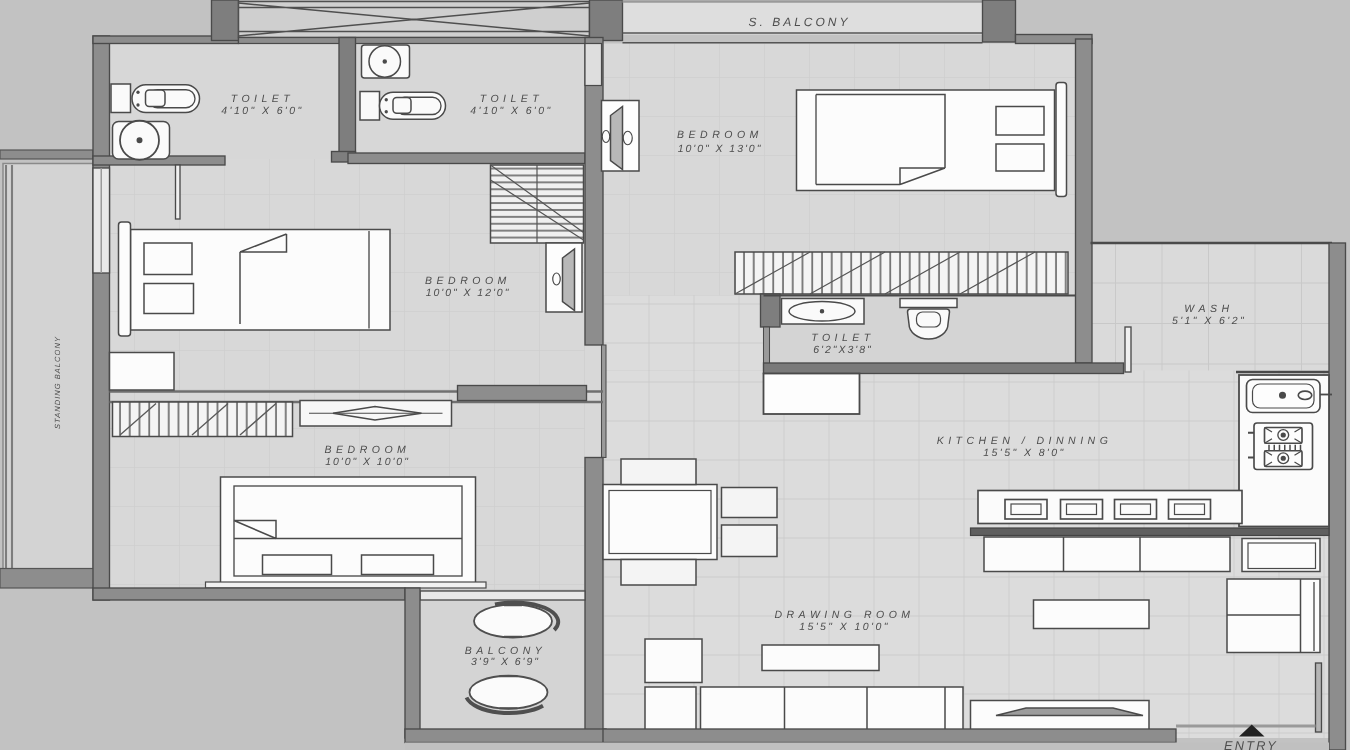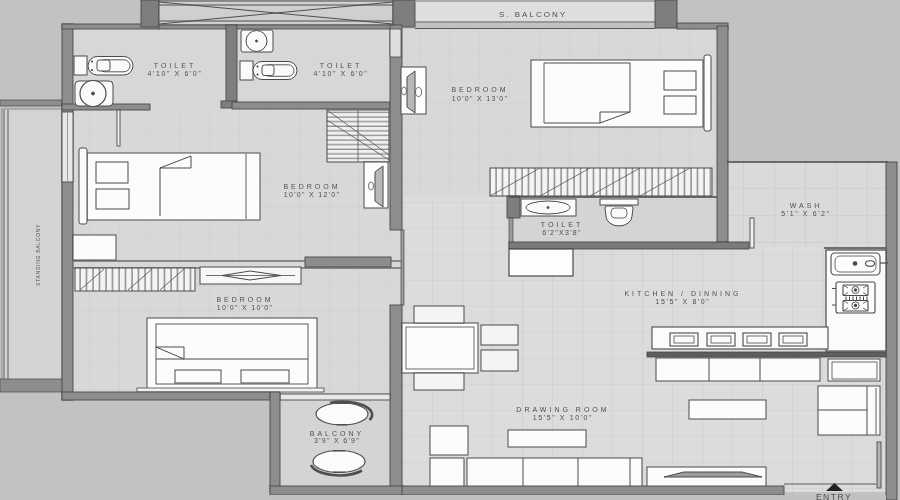--- a/index.html
+++ b/index.html
@@ -1,16 +1,16 @@
 <!DOCTYPE html>
 <html><head>
 <meta charset="utf-8">
 <style>
   html,body{margin:0;padding:0;background:#c2c2c2;}
-  .wrap{width:900px;height:500px;overflow:hidden;position:relative;}
+  .wrap{width:900px;height:500px;overflow:hidden;position:relative;font-style:italic;}
   svg{display:block;}
   text{font-family:"Liberation Sans",sans-serif;fill:#4e4e4e;}
 </style>
 </head>
 <body>
 <div class="wrap">
 <svg width="900" height="500" viewBox="0 0 900 500" xmlns="http://www.w3.org/2000/svg">
 <defs>
   <pattern id="grid24" width="30" height="26" patternUnits="userSpaceOnUse" patternTransform="translate(13,-5)">
     <rect width="30" height="26" fill="#dcdcdc"></rect>

